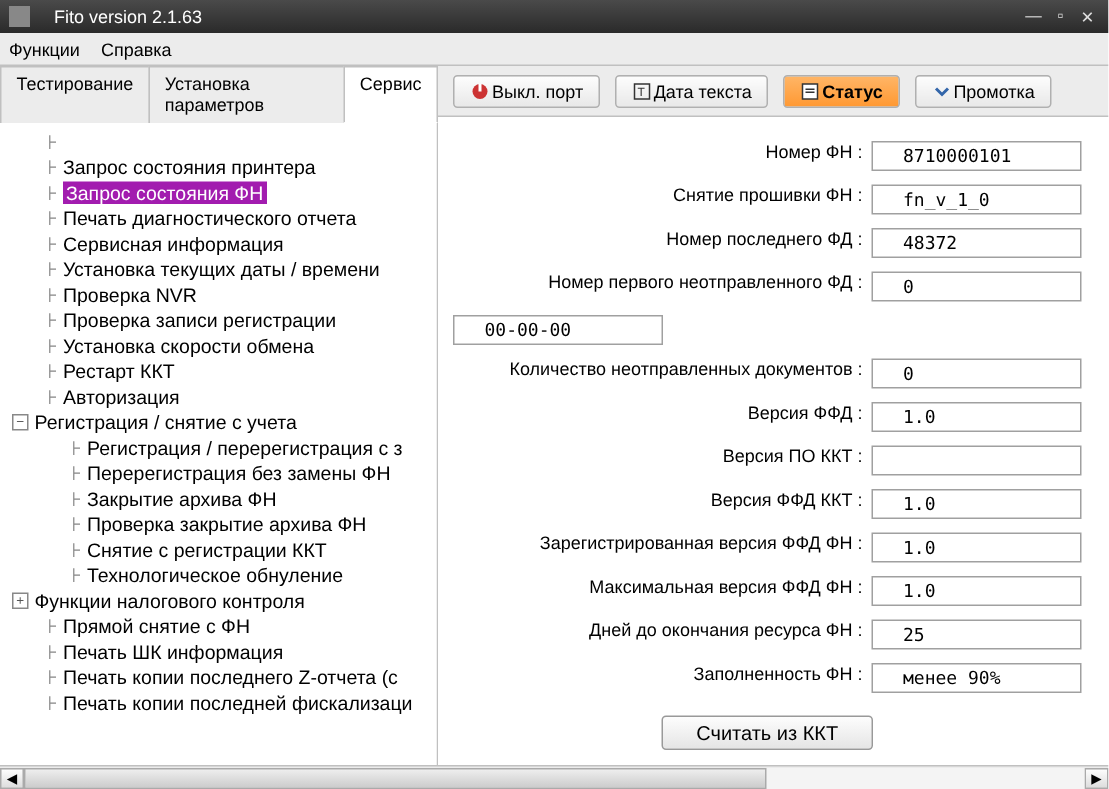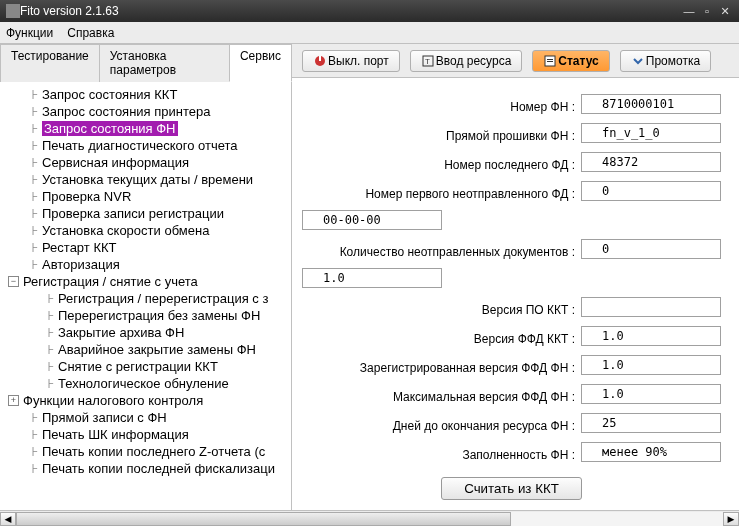--- a/index.html
+++ b/index.html
@@ -1,19 +1,19 @@
 <!DOCTYPE html>
 <html><head>
 <meta charset="utf-8">
 <style>
 * { box-sizing: border-box; margin: 0; padding: 0; }
 body { font-family: Arial, sans-serif; font-size: 12px; background: #fff; width: 739px; height: 526px; overflow: hidden; }
 
 .titlebar { background: linear-gradient(#4a4a4a, #2a2a2a); color: #fff; height: 22px; display: flex; align-items: center; padding: 0 6px; justify-content: space-between; }
-.titlebar-left { display: flex; align-items: center; gap: 0; text-align: right; }
+.titlebar-left { display: flex; align-items: center; gap: 16px; text-align: right; }
 .titlebar-icon { width: 14px; height: 14px; background: #888; }
 .titlebar-controls { display: flex; gap: 2px; }
 .titlebar-btn { width: 16px; height: 14px; display: flex; align-items: center; justify-content: center; color: #ddd; cursor: pointer; font-size: 11px; }
 
 .menubar { background: #ececec; height: 22px; display: flex; align-items: center; padding: 0 6px; gap: 14px; border-bottom: 1px solid #c0c0c0; }
 .menubar span { cursor: pointer; }
 
 .content { display: flex; height: calc(526px - 22px - 22px - 16px); }
 
 .left-pane { width: 292px; border-right: 1px solid #c0c0c0; display: flex; flex-direction: column; }
@@ -30,21 +30,21 @@
 .tree-line { display: inline-block; width: 14px; text-align: center; color: #888; }
 .tree-item.selected .tree-label { background: #a21caf; color: #fff; padding: 0 2px; }
 
 .right-pane { flex: 1; display: flex; flex-direction: column; }
 .toolbar { height: 34px; display: flex; align-items: center; gap: 10px; padding: 4px 10px; background: #ececec; border-bottom: 1px solid #c0c0c0; }
 .tbtn { display: flex; align-items: center; gap: 1px; padding: 3px 10px; border: 1px solid #b0b0b0; border-radius: 3px; background: linear-gradient(#fdfdfd,#e8e8e8); cursor: pointer; font-size: 12px; }
 .tbtn.status { background: linear-gradient(#ffb566,#ff9933); font-weight: bold; }
 .ico { width: 14px; height: 14px; display: inline-flex; align-items: center; justify-content: center; }
 
 .form { flex: 1; padding: 16px 18px 10px 10px; display: flex; flex-direction: column; gap: 9px; }
-.row { display: flex; align-items: flex-end; }
+.row { display: flex; align-items: flex-start; }
 .lbl { flex: 1; text-align: right; padding-right: 6px; font-size: 12px; }
 .inp { width: 140px; height: 20px; border: 1px solid #a0a0a0; padding: 1px 20px; font-family: monospace; font-size: 12px; background: #fff; }
 .btn-row { display: flex; justify-content: center; margin-top: 6px; }
 .read-btn { padding: 3px 22px; border: 1px solid #999; border-radius: 3px; background: linear-gradient(#fdfdfd,#e5e5e5); cursor: pointer; }
 
 .hscroll { height: 16px; background: #ececec; border-top: 1px solid #c0c0c0; display: flex; align-items: center; }
 .hscroll-btn { width: 16px; height: 14px; border: 1px solid #aaa; background: linear-gradient(#fdfdfd,#ddd); display: flex; align-items: center; justify-content: center; font-size: 9px; cursor: pointer; }
 .hscroll-track { flex: 1; height: 14px; background: #f4f4f4; position: relative; }
 .hscroll-thumb { position: absolute; left: 0; top: 0; width: 70%; height: 100%; background: linear-gradient(#eee,#ccc); border: 1px solid #aaa; }
 </style>
@@ -71,21 +71,20 @@
 <div class="content">
   <div class="left-pane">
     <div class="tabs">
       <div class="tab">Тестирование</div>
       <div class="tab">Установка параметров</div>
       <div class="tab active">Сервис</div>
     </div>
     <div class="tree" id="tree">
         <div class="tree-item child">
           <span class="tree-line">⊦</span>
-          <span class="tree-label">Запрос состояния ККТ</span>
         </div>
         <div class="tree-item child">
           <span class="tree-line">⊦</span>
           <span class="tree-label">Запрос состояния принтера</span>
         </div>
         <div class="tree-item child selected">
           <span class="tree-line">⊦</span>
           <span class="tree-label">Запрос состояния ФН</span>
         </div>
         <div class="tree-item child">
@@ -131,37 +130,37 @@
         <div class="tree-item grandchild">
           <span class="tree-line">⊦</span>
           <span class="tree-label">Перерегистрация без замены ФН</span>
         </div>
         <div class="tree-item grandchild">
           <span class="tree-line">⊦</span>
           <span class="tree-label">Закрытие архива ФН</span>
         </div>
         <div class="tree-item grandchild">
           <span class="tree-line">⊦</span>
-          <span class="tree-label">Аварийное закрытие замены ФН</span>
+          <span class="tree-label">Проверка закрытие архива ФН</span>
         </div>
         <div class="tree-item grandchild">
           <span class="tree-line">⊦</span>
           <span class="tree-label">Снятие с регистрации ККТ</span>
         </div>
         <div class="tree-item grandchild">
           <span class="tree-line">⊦</span>
           <span class="tree-label">Технологическое обнуление</span>
         </div>
         <div class="tree-item">
           <span class="expander">+</span>
           <span class="tree-label">Функции налогового контроля</span>
         </div>
         <div class="tree-item child">
           <span class="tree-line">⊦</span>
-          <span class="tree-label">Прямой записи с ФН</span>
+          <span class="tree-label">Прямой снятие с ФН</span>
         </div>
         <div class="tree-item child">
           <span class="tree-line">⊦</span>
           <span class="tree-label">Печать ШК информация</span>
         </div>
         <div class="tree-item child">
           <span class="tree-line">⊦</span>
           <span class="tree-label">Печать копии последнего Z-отчета (с</span>
         </div>
         <div class="tree-item child">
@@ -182,21 +181,21 @@
         </span>
         <span>Выкл. порт</span>
       </div>
       <div class="tbtn">
         <span class="ico">
           <svg width="12" height="12" viewBox="0 0 12 12">
               <rect x="1" y="1" width="10" height="10" fill="none" stroke="#333"></rect>
               <text x="3" y="9" font-size="8" fill="#333">T</text>
             </svg>
         </span>
-        <span>Ввод ресурса</span>
+        <span>Дата текста</span>
       </div>
       <div class="tbtn status">
         <span class="ico">
           <svg width="12" height="12" viewBox="0 0 12 12">
               <rect x="1" y="1" width="10" height="10" fill="#fff" stroke="#333"></rect>
               <rect x="3" y="4" width="6" height="1" fill="#333"></rect>
               <rect x="3" y="6" width="6" height="1" fill="#333"></rect>
             </svg>
         </span>
         <span>Статус</span>
@@ -210,39 +209,40 @@
         <span>Промотка</span>
       </div>
     </div>
 
     <div class="form" id="form">
         <div class="row">
           <div class="lbl">Номер ФН :</div>
           <input class="inp" value="8710000101" style="">
         </div>
         <div class="row">
-          <div class="lbl">Прямой прошивки ФН :</div>
+          <div class="lbl">Снятие прошивки ФН :</div>
           <input class="inp" value="fn_v_1_0" style="">
         </div>
         <div class="row">
           <div class="lbl">Номер последнего ФД :</div>
           <input class="inp" value="48372" style="">
         </div>
         <div class="row">
           <div class="lbl">Номер первого неотправленного ФД :</div>
           <input class="inp" value="0" style="">
         </div>
         <div class="row">
           <input class="inp" value="00-00-00" style="">
         </div>
         <div class="row">
           <div class="lbl">Количество неотправленных документов :</div>
           <input class="inp" value="0" style="">
         </div>
         <div class="row">
+          <div class="lbl">Версия ФФД :</div>
           <input class="inp" value="1.0" style="">
         </div>
         <div class="row">
           <div class="lbl">Версия ПО ККТ :</div>
           <input class="inp" style="">
         </div>
         <div class="row">
           <div class="lbl">Версия ФФД ККТ :</div>
           <input class="inp" value="1.0" style="">
         </div>

